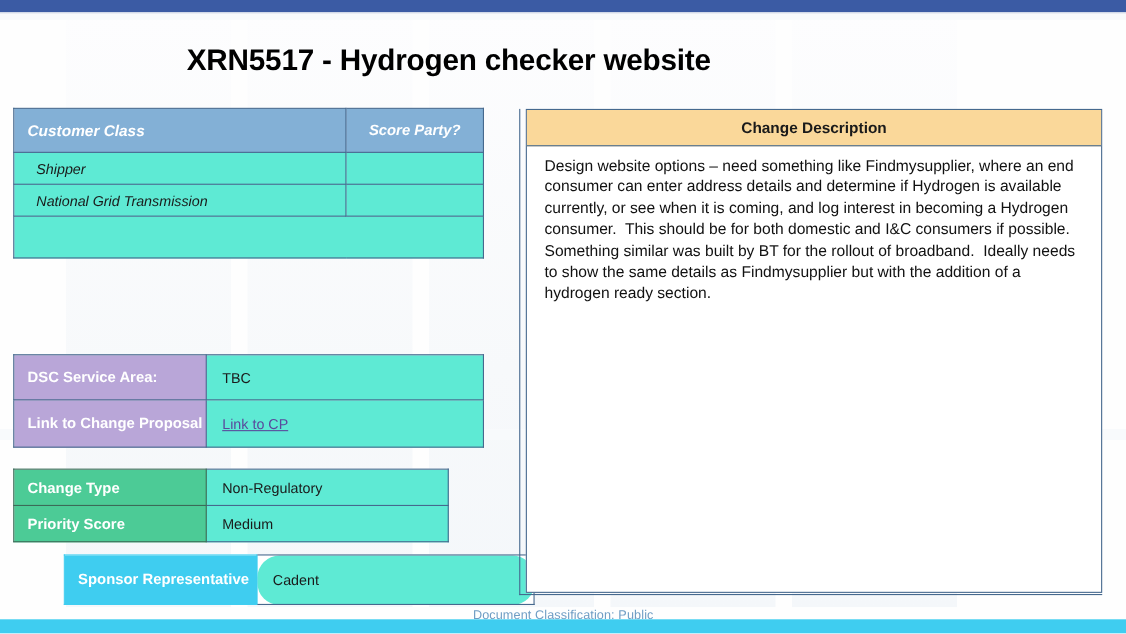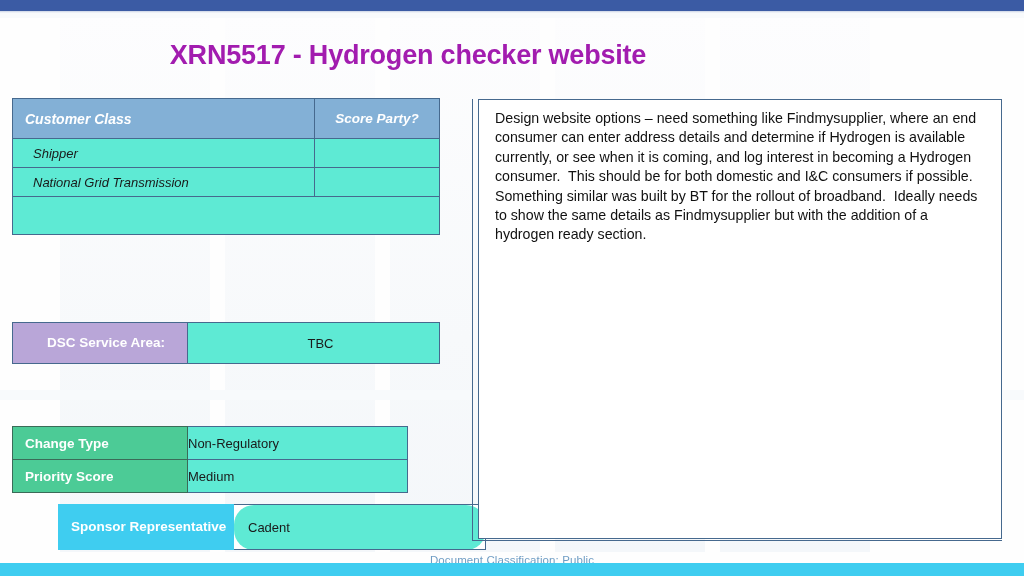--- a/index.html
+++ b/index.html
@@ -65,21 +65,21 @@
 
   
   .slide-title {
     position: absolute;
     top: 40px;
     left: 0;
     width: 816px;
     text-align: center;
     font-size: 27px;
     font-weight: bold;
-    color: #a21caf;
+    color: #000000;
     letter-spacing: -0.2px;
     white-space: nowrap;
   }
 
   
   .footer-note {
     position: absolute;
     left: 0;
     top: 554px;
     width: 1024px;
@@ -137,21 +137,20 @@
     text-align: center;
     font-size: 13px;
   }
   #customer-table td.blank-row { height: 37px; }
 
   
   #dsc-table {
     left: 12px;
     top: 322px;
     width: 428px;
-    text-align: center;
   }
   #dsc-table td.lbl {
     background: #b9a6d8;
     color: #ffffff;
     font-weight: bold;
     font-size: 13.5px;
     padding: 0 0 0 12px;
     width: 162px;
     line-height: 16px;
   }
@@ -176,21 +175,21 @@
   #change-table td.lbl {
     background: #4ccb96;
     color: #ffffff;
     font-weight: bold;
     font-size: 13.5px;
     padding-left: 12px;
     width: 162px;
     border-color: #3b6b58;
   }
   #change-table td.val {
-    padding-left: 0;
+    padding-left: 14px;
     font-size: 13px;
     border-color: #46698e;
   }
   #change-table tr td { height: 32px; }
 
   
   #sponsor-table {
     left: 12px;
     top: 504px;
     width: 428px;
@@ -293,20 +292,24 @@
     </tr>
   </tbody>
     </table>
 
   <table id="dsc-table" class="tbl">
     <tbody>
         <tr class="r1">
       <td class="lbl">DSC Service Area:</td>
       <td class="val">TBC</td>
     </tr>
+    <tr class="r2">
+      <td class="lbl">Link to Change Proposal</td>
+      <td class="val"><span class="cp-link">Link to CP</span></td>
+    </tr>
   </tbody>
     </table>
 
   <table id="change-table" class="tbl">
     <tbody>
         <tr>
       <td class="lbl">Change Type</td>
       <td class="val">Non-Regulatory</td>
     </tr>
     <tr>
@@ -320,19 +323,20 @@
     <tbody>
         <tr>
       <td class="lbl">Sponsor Representative</td>
       <td class="val">Cadent</td>
     </tr>
   </tbody>
     </table>
 
   <div id="desc-outer"></div>
   <div id="desc-panel">
+    <div id="desc-header">Change Description</div>
     <div id="desc-body">Design website options – need something like Findmysupplier, where an end consumer can enter address details and determine if Hydrogen is available currently, or see when it is coming, and log interest in becoming a Hydrogen consumer.  This should be for both domestic and I&amp;C consumers if possible.  Something similar was built by BT for the rollout of broadband.  Ideally needs to show the same details as Findmysupplier but with the addition of a hydrogen ready section.</div>
   </div>
 
   <div class="footer-note">Document Classification: Public</div>
   <div class="bottombar"></div>
 
 </div>
 
 </body></html>

